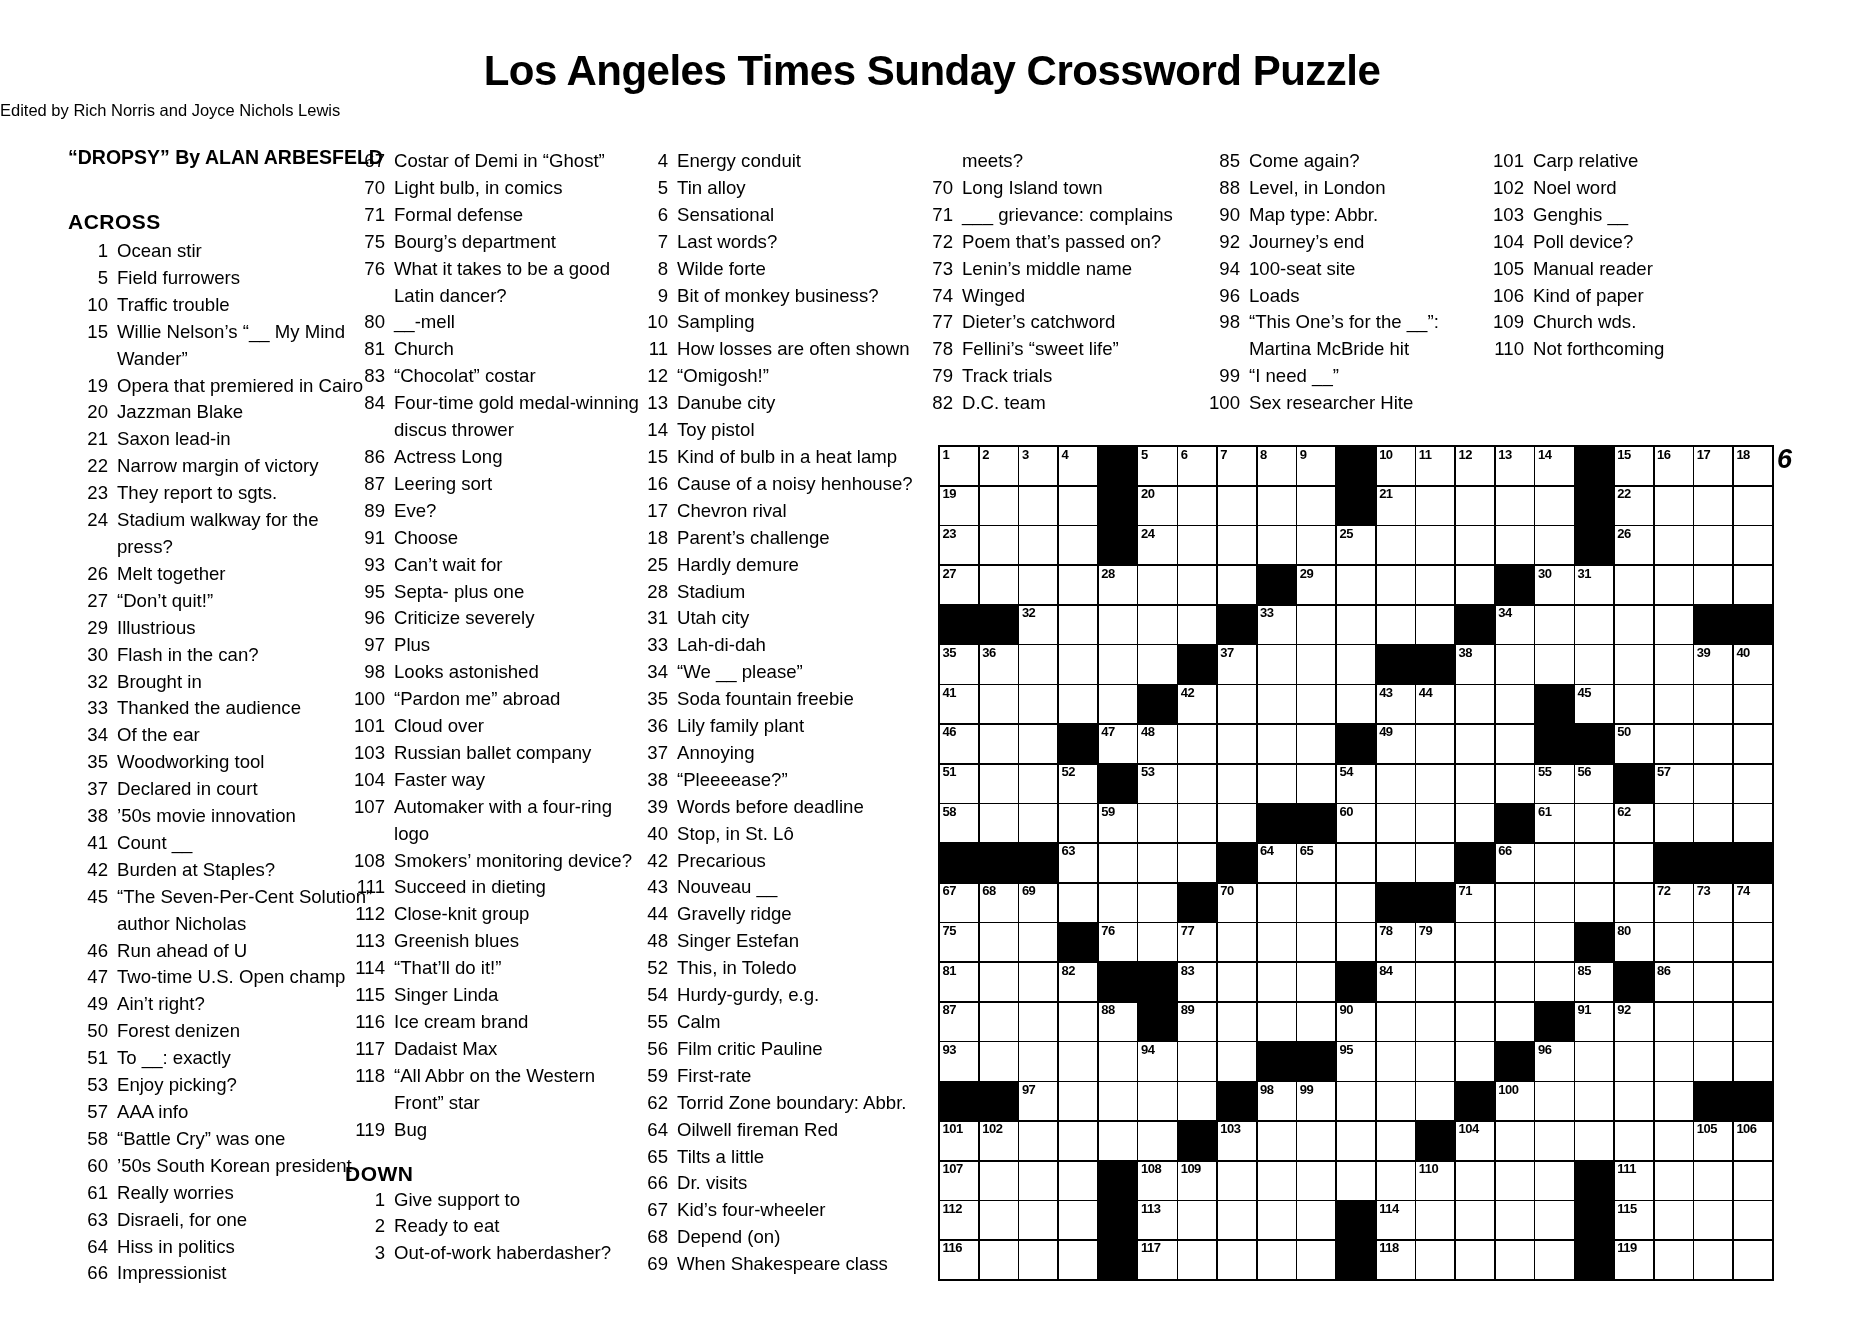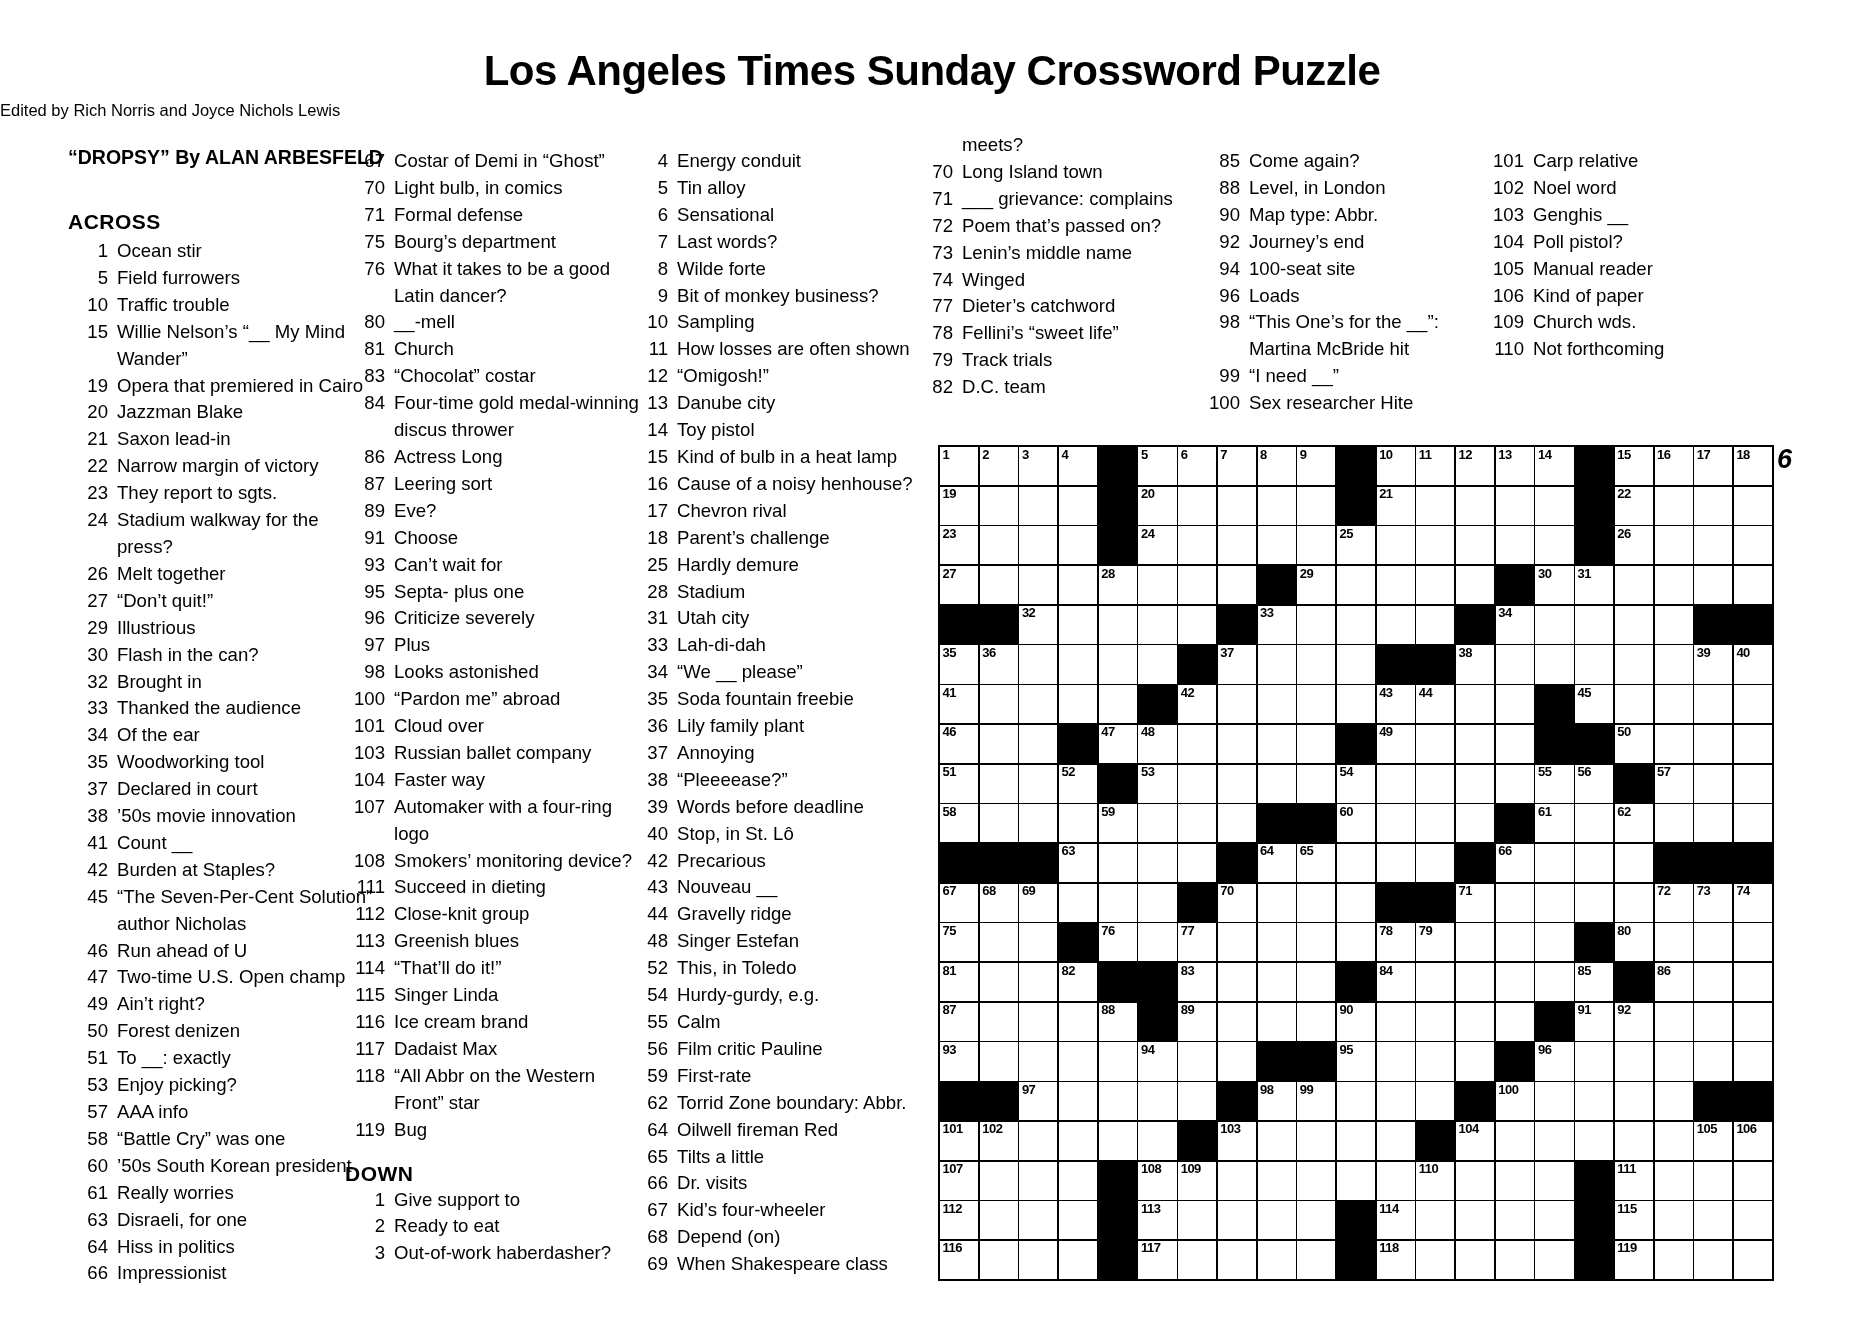--- a/index.html
+++ b/index.html
@@ -15,21 +15,21 @@
     position:absolute;top:100px;left:0;width:100%;text-align:left;
     font-size:16.5px;line-height:20px;
   }
   .byline{
     position:absolute;left:68px;top:146px;font-size:19.5px;font-weight:bold;white-space:nowrap;
   }
   .clue-col{position:absolute;}
   #col1{left:68px;top:192px;margin-top:16px;}
   #col2{left:345px;top:148px;}
   #col3{left:628px;top:148px;}
-  #col4{left:913px;top:132px;}
+  #col4{left:913px;top:148px;}
   #col5{left:1200px;top:148px;}
   #col6{left:1484px;top:148px;}
   .section-head{
     font-size:21px;font-weight:bold;line-height:27px;letter-spacing:0.5px;
   }
   .section-head:not(:first-child){margin-top:16px;margin-bottom:0;}
   #col1 .section-head{margin-bottom:3px;}
   .clue-line{display:flex;line-height:26.9px;font-size:18.6px;}
   .clue-num{flex:none;width:40px;padding-right:9px;text-align:right;}
   .clue-txt{white-space:pre;}
@@ -642,21 +642,21 @@
       <div class="clue-line">
         <span class="clue-num">102</span>
         <span class="clue-txt">Noel word</span>
       </div>
       <div class="clue-line">
         <span class="clue-num">103</span>
         <span class="clue-txt">Genghis __</span>
       </div>
       <div class="clue-line">
         <span class="clue-num">104</span>
-        <span class="clue-txt">Poll pistol?</span>
+        <span class="clue-txt">Poll device?</span>
       </div>
       <div class="clue-line">
         <span class="clue-num">105</span>
         <span class="clue-txt">Manual reader</span>
       </div>
       <div class="clue-line">
         <span class="clue-num">106</span>
         <span class="clue-txt">Kind of paper</span>
       </div>
       <div class="clue-line">

